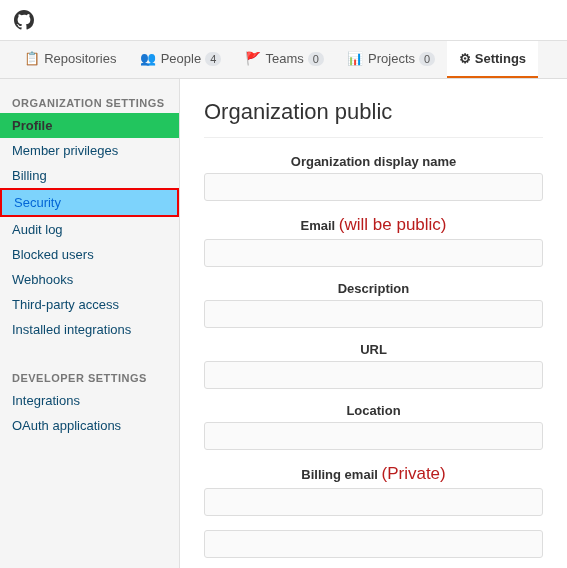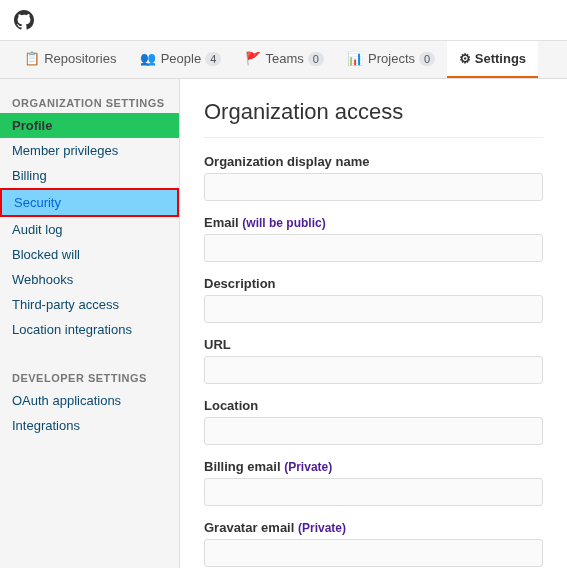--- a/index.html
+++ b/index.html
@@ -123,25 +123,26 @@
     }
     .form-group {
       margin-bottom: 14px;
     }
     .form-label {
       display: block;
       font-size: 13px;
       font-weight: 600;
       color: #333;
       margin-bottom: 4px;
+      text-align: center;
     }
     .form-label .label-note {
-      font-weight: 700;
-      color: #4c1d95;
-      font-size: 12px;
+      font-weight: 400;
+      color: #b91c1c;
+      font-size: 17px;
     }
     .form-input {
       width: 100%;
       padding: 5px 8px;
       border: 1px solid #ddd;
       border-radius: 3px;
       font-size: 13px;
       color: #333;
       background: #fafafa;
       height: 28px;
@@ -186,34 +187,34 @@
 <div class="main-content">
 
   <div class="sidebar">
     <div class="sidebar-section-label">Organization settings</div>
 
     <a class="sidebar-item active">Profile</a>
     <a class="sidebar-item sidebar-item-link">Member privileges</a>
     <a class="sidebar-item sidebar-item-link">Billing</a>
     <a class="sidebar-item highlighted">Security</a>
     <a class="sidebar-item sidebar-item-link">Audit log</a>
-    <a class="sidebar-item sidebar-item-link">Blocked will</a>
+    <a class="sidebar-item sidebar-item-link">Blocked users</a>
     <a class="sidebar-item sidebar-item-link">Webhooks</a>
     <a class="sidebar-item sidebar-item-link">Third-party access</a>
-    <a class="sidebar-item sidebar-item-link">Location integrations</a>
+    <a class="sidebar-item sidebar-item-link">Installed integrations</a>
 
     <div class="sidebar-divider" style="height:12px;"></div>
     <div class="sidebar-section-label">Developer settings</div>
 
+    <a class="sidebar-item sidebar-item-link">Integrations</a>
     <a class="sidebar-item sidebar-item-link">OAuth applications</a>
-    <a class="sidebar-item sidebar-item-link">Integrations</a>
   </div>
 
   <div class="profile-area">
-    <h2 class="profile-title">Organization access</h2>
+    <h2 class="profile-title">Organization public</h2>
 
     <div class="form-group">
       <label class="form-label">
         <span>Organization display name</span>
       </label>
       <input class="form-input" type="text" value="" style="">
     </div>
 
     <div class="form-group">
       <label class="form-label">
@@ -240,21 +241,17 @@
 
     <div class="form-group">
       <label class="form-label">
         <span>Billing email</span>
         <span class="label-note">(Private)</span>
       </label>
       <input class="form-input" type="text" value="" style="">
     </div>
 
     <div class="form-group">
-      <label class="form-label">
-        <span>Gravatar email</span>
-        <span class="label-note">(Private)</span>
-      </label>
       <input class="form-input" type="text" value="" style="">
     </div>
 
   </div>
 </div>
 
 </body></html>

